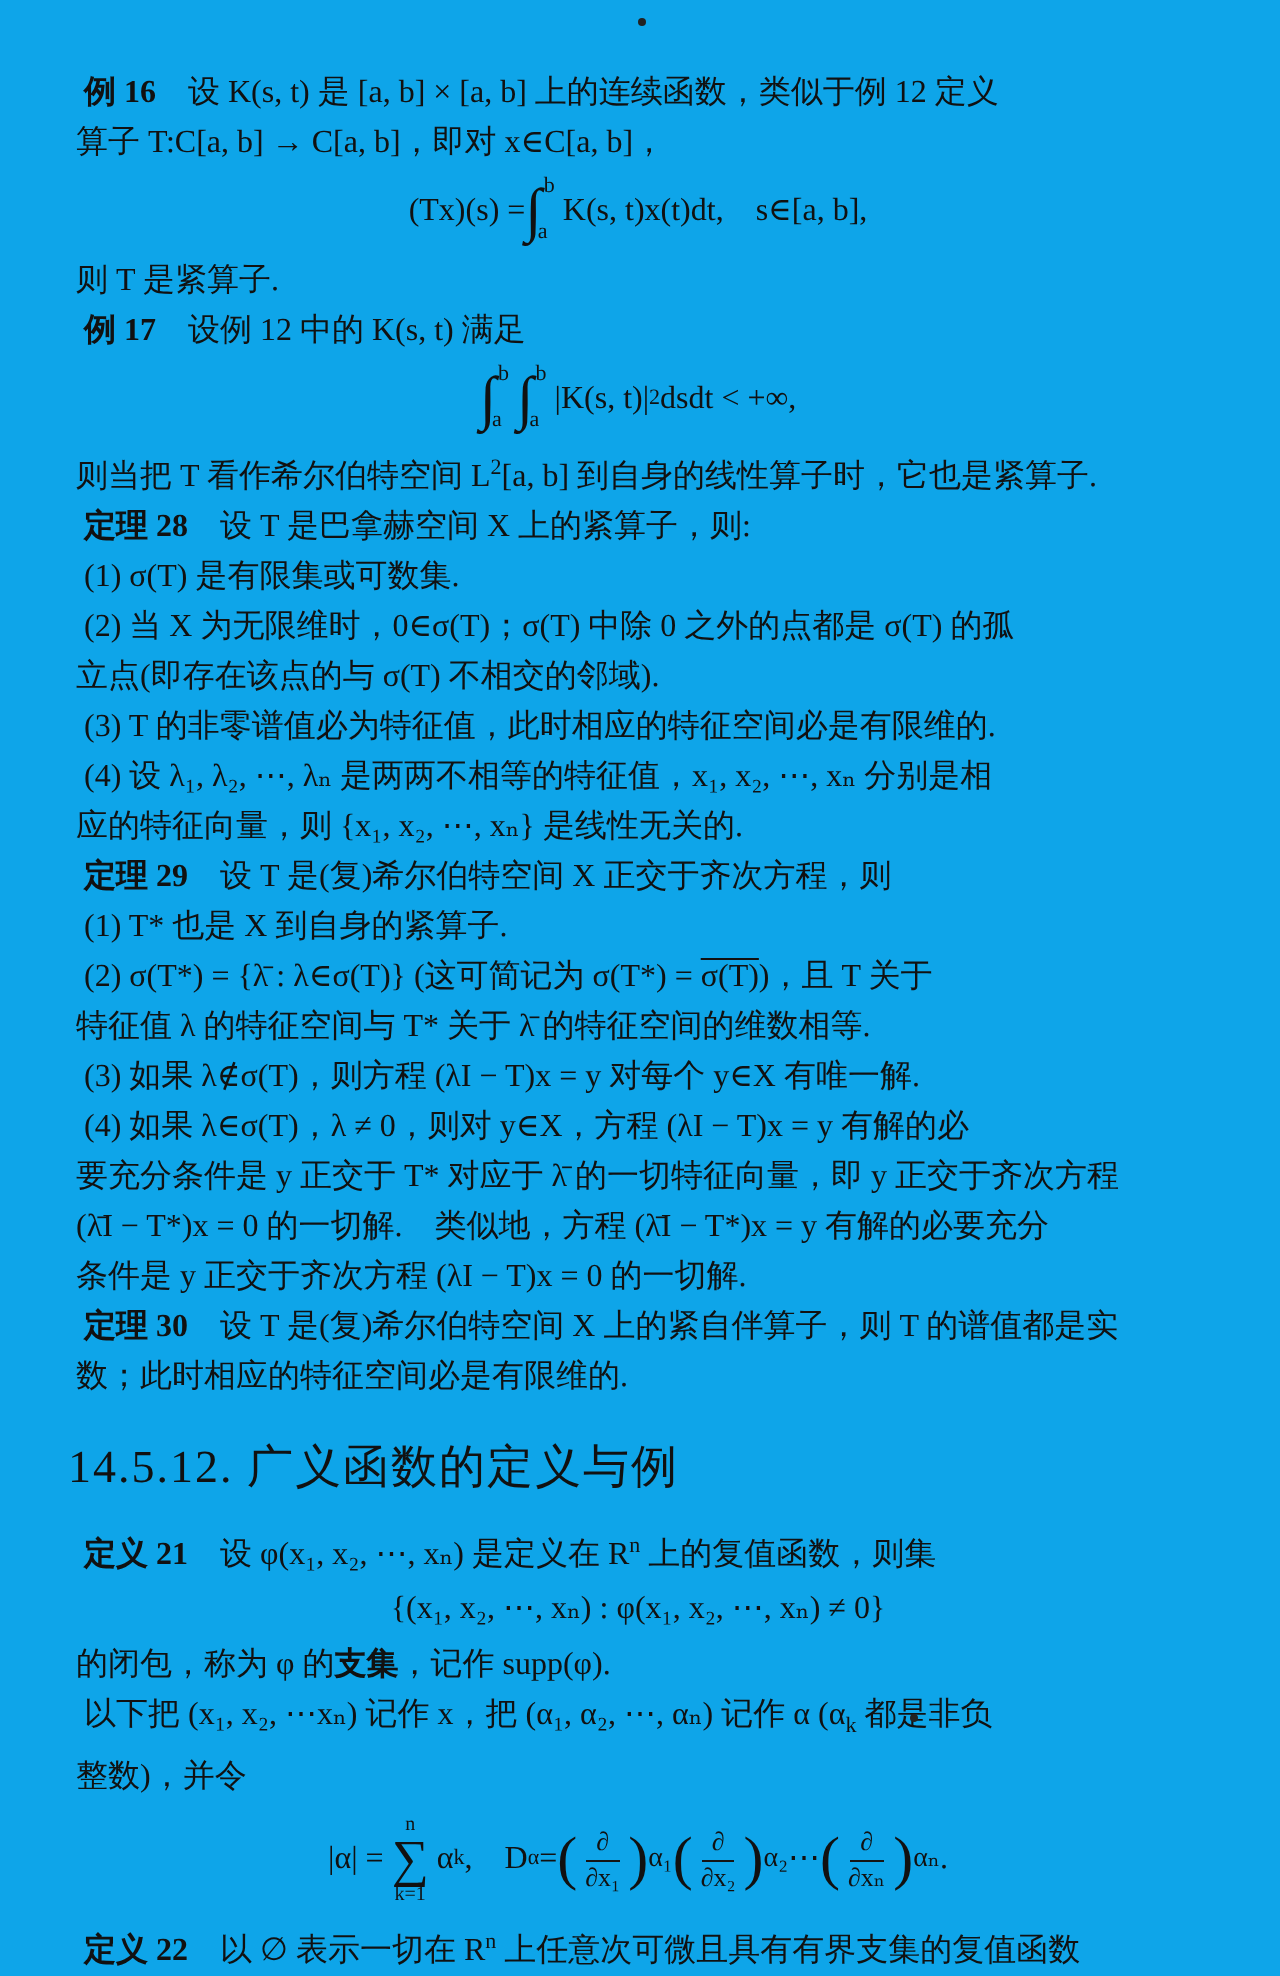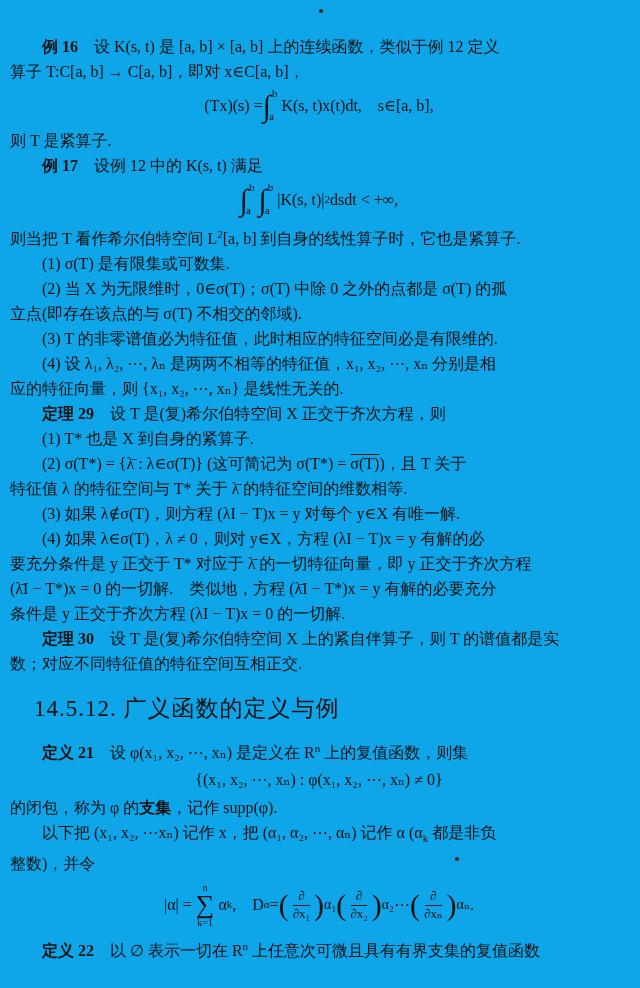--- a/index.html
+++ b/index.html
@@ -5,21 +5,21 @@
   html,body{margin:0;padding:0;}
   body{
     width:640px;height:988px;background:#ffffff;
     font-family:"Liberation Serif","DejaVu Serif",serif;
     color:#111111;
   }
   .page{position:relative;width:640px;height:988px;background:#0ea5e9;overflow:hidden;}
   .col{padding:34px 12px 0 10px;font-size:16px;line-height:25px;}
   .line{white-space:nowrap;}
   .para{padding-left:32px;}
-  .cont{padding-left:0;}
+  .cont{padding-left:0;margin-left:28px;}
   .formula{
     display:flex;align-items:center;justify-content:center;
     white-space:nowrap;min-height:44px;line-height:1.2;
   }
   .formula.short{min-height:30px;text-align:right;}
   .formula.tall{min-height:58px;}
   .heading{
     font-size:23px;font-weight:400;letter-spacing:1px;
     margin:16px 0 10px 24px;line-height:34px;white-space:nowrap;
   }
@@ -80,37 +80,38 @@
         <span class="bigint">∫</span>
         <span class="vlim">
           <span>b</span>
           <span>a</span>
         </span>
         <span> |K(s, t)|</span>
         <span class="sup">2</span>
         <span>dsdt &lt; +∞,</span>
       </div>
       <div class="line cont"><span>则当把 T 看作希尔伯特空间 L</span><span class="sup">2</span><span>[a, b] 到自身的线性算子时，它也是紧算子.</span></div>
+      <div class="line para"><span class="b">定理 28</span><span>　设 T 是巴拿赫空间 X 上的紧算子，则:</span></div>
       <div class="line para"><span>(1) σ(T) 是有限集或可数集.</span></div>
       <div class="line para"><span>(2) 当 X 为无限维时，0∈σ(T)；σ(T) 中除 0 之外的点都是 σ(T) 的孤</span></div>
       <div class="line cont"><span>立点(即存在该点的与 σ(T) 不相交的邻域).</span></div>
       <div class="line para"><span>(3) T 的非零谱值必为特征值，此时相应的特征空间必是有限维的.</span></div>
       <div class="line para"><span>(4) 设 λ₁, λ₂, ⋯, λₙ 是两两不相等的特征值，x₁, x₂, ⋯, xₙ 分别是相</span></div>
       <div class="line cont"><span>应的特征向量，则 {x₁, x₂, ⋯, xₙ} 是线性无关的.</span></div>
       <div class="line para"><span class="b">定理 29</span><span>　设 T 是(复)希尔伯特空间 X 正交于齐次方程，则</span></div>
       <div class="line para"><span>(1) T* 也是 X 到自身的紧算子.</span></div>
       <div class="line para"><span>(2) σ(T*) = {λ̄ : λ∈σ(T)} (这可简记为 σ(T*) = </span><span class="ol">σ(T)</span><span>)，且 T 关于</span></div>
       <div class="line cont"><span>特征值 λ 的特征空间与 T* 关于 λ̄ 的特征空间的维数相等.</span></div>
       <div class="line para"><span>(3) 如果 λ∉σ(T)，则方程 (λI − T)x = y 对每个 y∈X 有唯一解.</span></div>
       <div class="line para"><span>(4) 如果 λ∈σ(T)，λ ≠ 0，则对 y∈X，方程 (λI − T)x = y 有解的必</span></div>
       <div class="line cont"><span>要充分条件是 y 正交于 T* 对应于 λ̄ 的一切特征向量，即 y 正交于齐次方程</span></div>
       <div class="line cont"><span>(λ̄I − T*)x = 0 的一切解.　类似地，方程 (λ̄I − T*)x = y 有解的必要充分</span></div>
       <div class="line cont"><span>条件是 y 正交于齐次方程 (λI − T)x = 0 的一切解.</span></div>
       <div class="line para"><span class="b">定理 30</span><span>　设 T 是(复)希尔伯特空间 X 上的紧自伴算子，则 T 的谱值都是实</span></div>
-      <div class="line cont"><span>数；对应不同特征值的特征空间互相正交.</span></div>
+      <div class="line cont"><span>数；此时相应的特征空间必是有限维的.</span></div>
       <div class="line heading"><span>14.5.12. 广义函数的定义与例</span></div>
       <div class="line para"><span class="b">定义 21</span><span>　设 φ(x₁, x₂, ⋯, xₙ) 是定义在 R</span><span class="sup">n</span><span> 上的复值函数，则集</span></div>
       <div class="line formula short">
         <span>{(x₁, x₂, ⋯, xₙ) : φ(x₁, x₂, ⋯, xₙ) ≠ 0}</span>
       </div>
       <div class="line cont"><span>的闭包，称为 φ 的</span><span class="b">支集</span><span>，记作 supp(φ).</span></div>
       <div class="line para"><span>以下把 (x₁, x₂, ⋯xₙ) 记作 x，把 (α₁, α₂, ⋯, αₙ) 记作 α (α</span><span class="sub">k</span><span> 都是非负</span></div>
       <div class="line cont"><span>整数)，并令</span></div>
       <div class="line formula tall">
         <span>|α| = </span>

